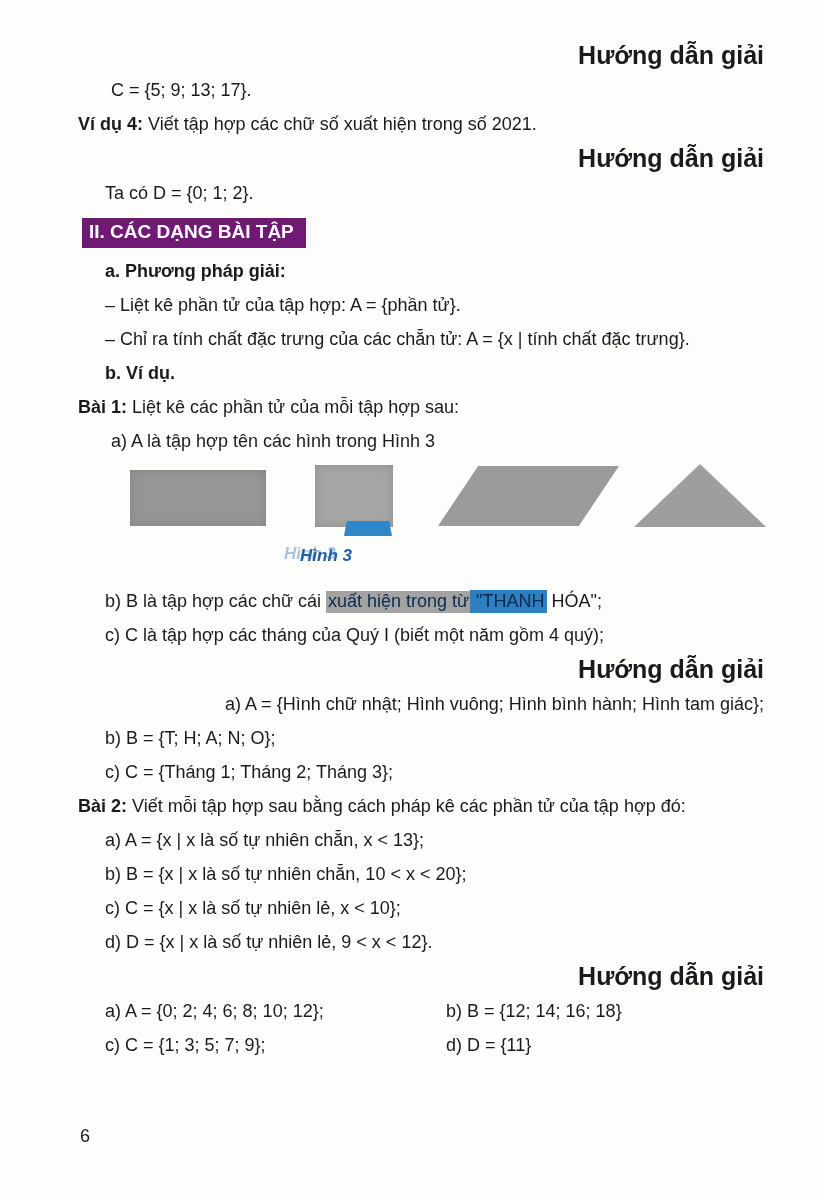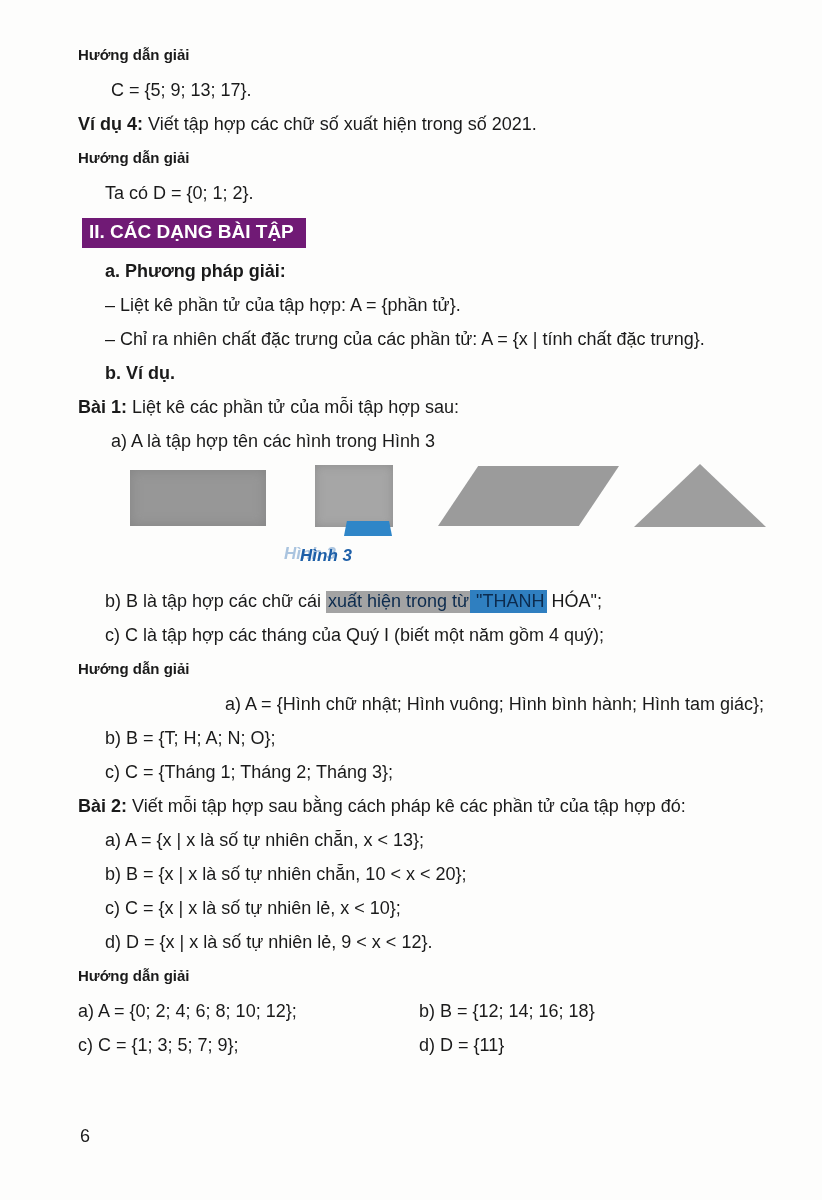--- a/index.html
+++ b/index.html
@@ -9,23 +9,23 @@
     width: 822px;
     height: 1200px;
     background: #fdfdfc;
     font-family: "Liberation Sans", sans-serif;
     color: #1a1a1a;
     padding: 44px 58px 0 78px;
     overflow: hidden;
   }
   p, h3 { margin: 0 0 12px 0; font-size: 18px; line-height: 22px; }
   .center-head {
-    text-align: left;
+    text-align: right;
     font-weight: bold;
-    font-size: 15px;
+    font-size: 25px;
     margin-bottom: 13px;
   }
   .ind1 { margin-left: 27px; }
   .ind2 { margin-left: 33px; }
   .ind3 { margin-left: 20px; text-align: right; }
   b { font-weight: bold; }
   .section-box {
     display: inline-block;
     background: #701a75;
     color: #ffffff;
@@ -80,21 +80,21 @@
     font-style: italic;
     font-size: 17px;
     text-shadow: -16px -2px 0 rgba(46,110,180,0.40);
   }
 
   
   .hl1 { background: #a3a3a3; color: #0c2b4e; padding: 0 1px 2px 2px; }
   .hl2 { background: #2f7fc0; color: #0c2b4e; padding: 1px 2px 2px 1px; }
 
   .two-col { display: flex; margin-bottom: 12px; }
-  .two-col .col-left { width: 341px; font-size: 18px; line-height: 22px; }
+  .two-col .col-left { margin-left: 27px; width: 341px; font-size: 18px; line-height: 22px; }
   .two-col .col-right { font-size: 18px; line-height: 22px; }
 
   .page-number {
     position: absolute;
     left: 80px;
     top: 1126px;
     font-size: 18px;
   }
 </style>
 </head>
@@ -113,21 +113,21 @@
   <p class="ind1">Ta có D = {0; 1; 2}.</p>
 
   <div>
     <span class="section-box">II. CÁC DẠNG BÀI TẬP</span>
   </div>
 
 
   <p class="ind1 boldline">a. Phương pháp giải:</p>
 
   <p class="ind1">– Liệt kê phần tử của tập hợp: A = {phần tử}.</p>
-  <p class="ind1">– Chỉ ra nhiên chất đặc trưng của các phần tử: A = {x | tính chất đặc trưng}.</p>
+  <p class="ind1">– Chỉ ra tính chất đặc trưng của các chẵn tử: A = {x | tính chất đặc trưng}.</p>
 
   <p class="ind1 boldline">b. Ví dụ.</p>
 
   <p><b>Bài 1:</b><span> Liệt kê các phần tử của mỗi tập hợp sau:</span></p>
 
   <p class="ind2">a)  A là tập hợp tên các hình trong Hình 3</p>
 
   <div class="figure">
     <div class="shape rect"></div>
     <div class="shape square"></div>

